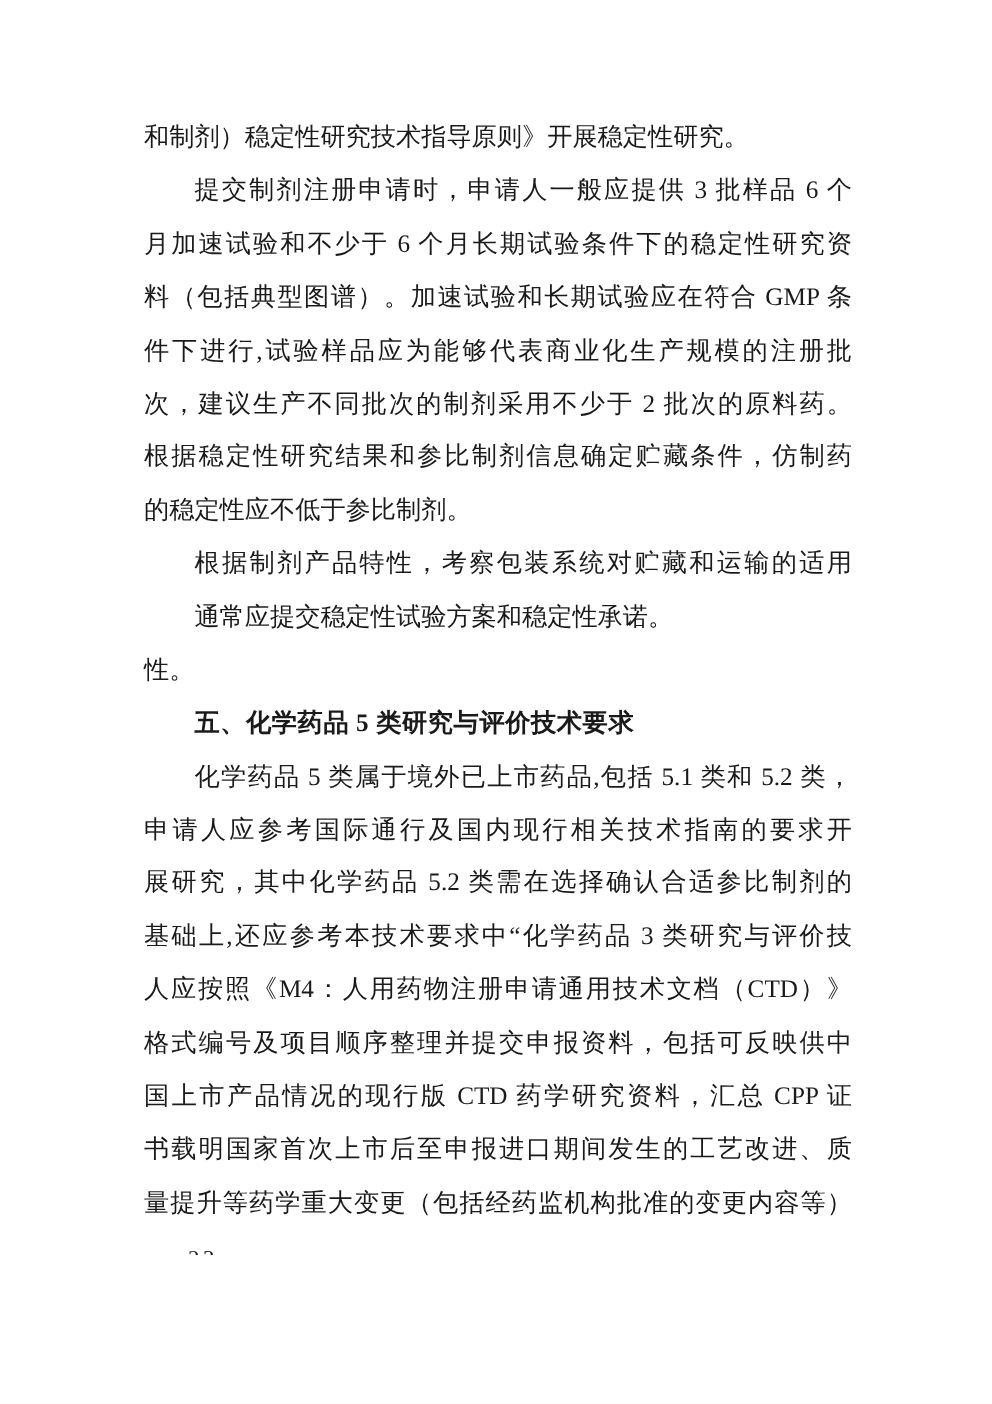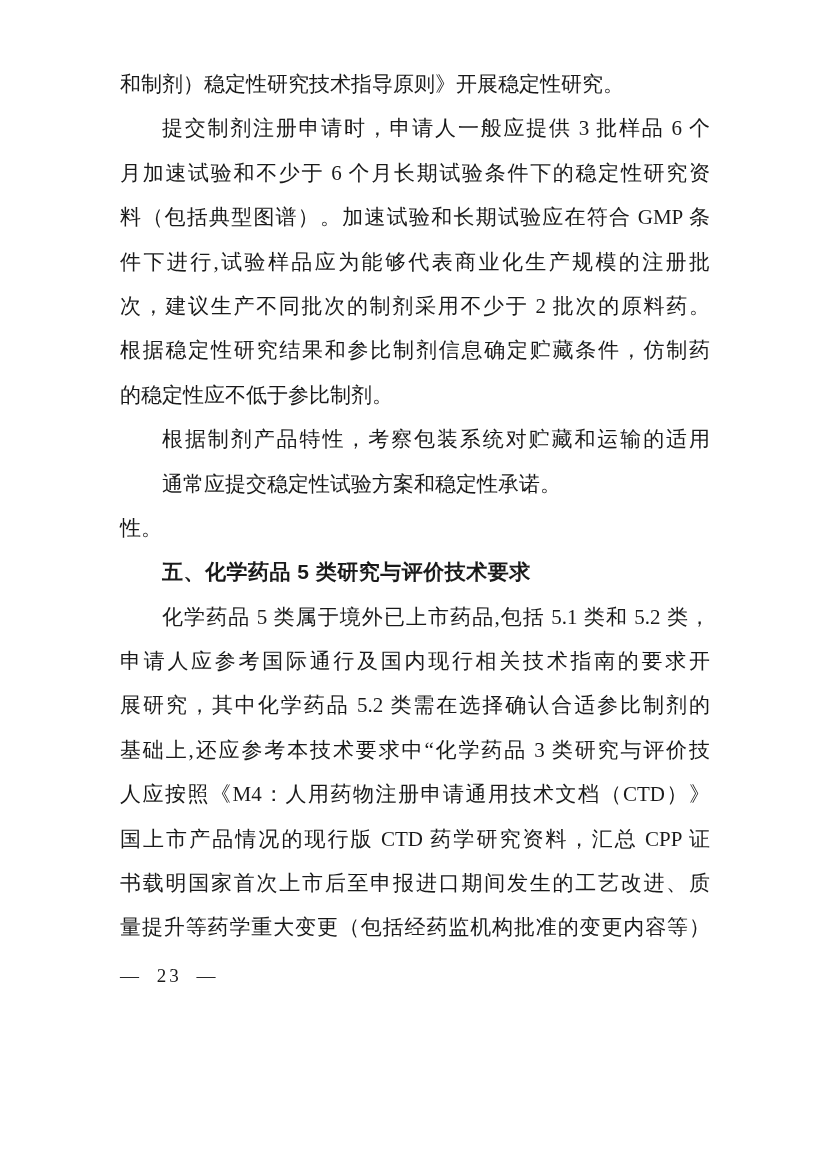--- a/index.html
+++ b/index.html
@@ -2,38 +2,38 @@
 <html><head>
 <meta charset="utf-8">
 <style>
   html, body { margin: 0; padding: 0; background: #ffffff; }
   .page {
     position: relative;
     width: 827px;
     height: 1046px;
     background: #ffffff;
     box-sizing: border-box;
-    padding: 62px 117px 0 120px;
+    padding: 92px 117px 0 120px;
     font-family: "Liberation Serif", "DejaVu Serif", serif;
     color: #1a1a1a;
     font-size: 21px;
     overflow: hidden;
   }
   .line {
     height: 44.4px;
     line-height: 44.4px;
     text-align: left;
   }
   .justify {
     text-align: justify;
     text-align-last: justify;
   }
   .indent { text-indent: 42px; }
   .heading {
-    font-family: Liberation Sans, sans-serif;
+    font-family: Liberation Serif, serif;
     font-weight: 700;
     letter-spacing: 0.5px;
   }
   .footer {
     margin-top: 15px;
     text-align: left;
     font-size: 19px;
     letter-spacing: 3px;
     word-spacing: 7px;
     color: #1a1a1a;
@@ -53,17 +53,18 @@
   <div class="line">的稳定性应不低于参比制剂。</div>
   <div class="line indent justify">根据制剂产品特性，考察包装系统对贮藏和运输的适用</div>
   <div class="line indent">通常应提交稳定性试验方案和稳定性承诺。</div>
   <div class="line">性。</div>
   <div class="line indent heading">五、化学药品 5 类研究与评价技术要求</div>
   <div class="line indent justify">化学药品 5 类属于境外已上市药品,包括 5.1 类和 5.2 类，</div>
   <div class="line justify">申请人应参考国际通行及国内现行相关技术指南的要求开</div>
   <div class="line justify">展研究，其中化学药品 5.2 类需在选择确认合适参比制剂的</div>
   <div class="line justify">基础上,还应参考本技术要求中“化学药品 3 类研究与评价技</div>
   <div class="line justify">人应按照《M4：人用药物注册申请通用技术文档（CTD）》</div>
+  <div class="line justify">格式编号及项目顺序整理并提交申报资料，包括可反映供中</div>
   <div class="line justify">国上市产品情况的现行版 CTD 药学研究资料，汇总 CPP 证</div>
   <div class="line justify">书载明国家首次上市后至申报进口期间发生的工艺改进、质</div>
   <div class="line justify">量提升等药学重大变更（包括经药监机构批准的变更内容等）</div>
   <div class="footer">— 23 —</div>
 </div>
 
 </body></html>

